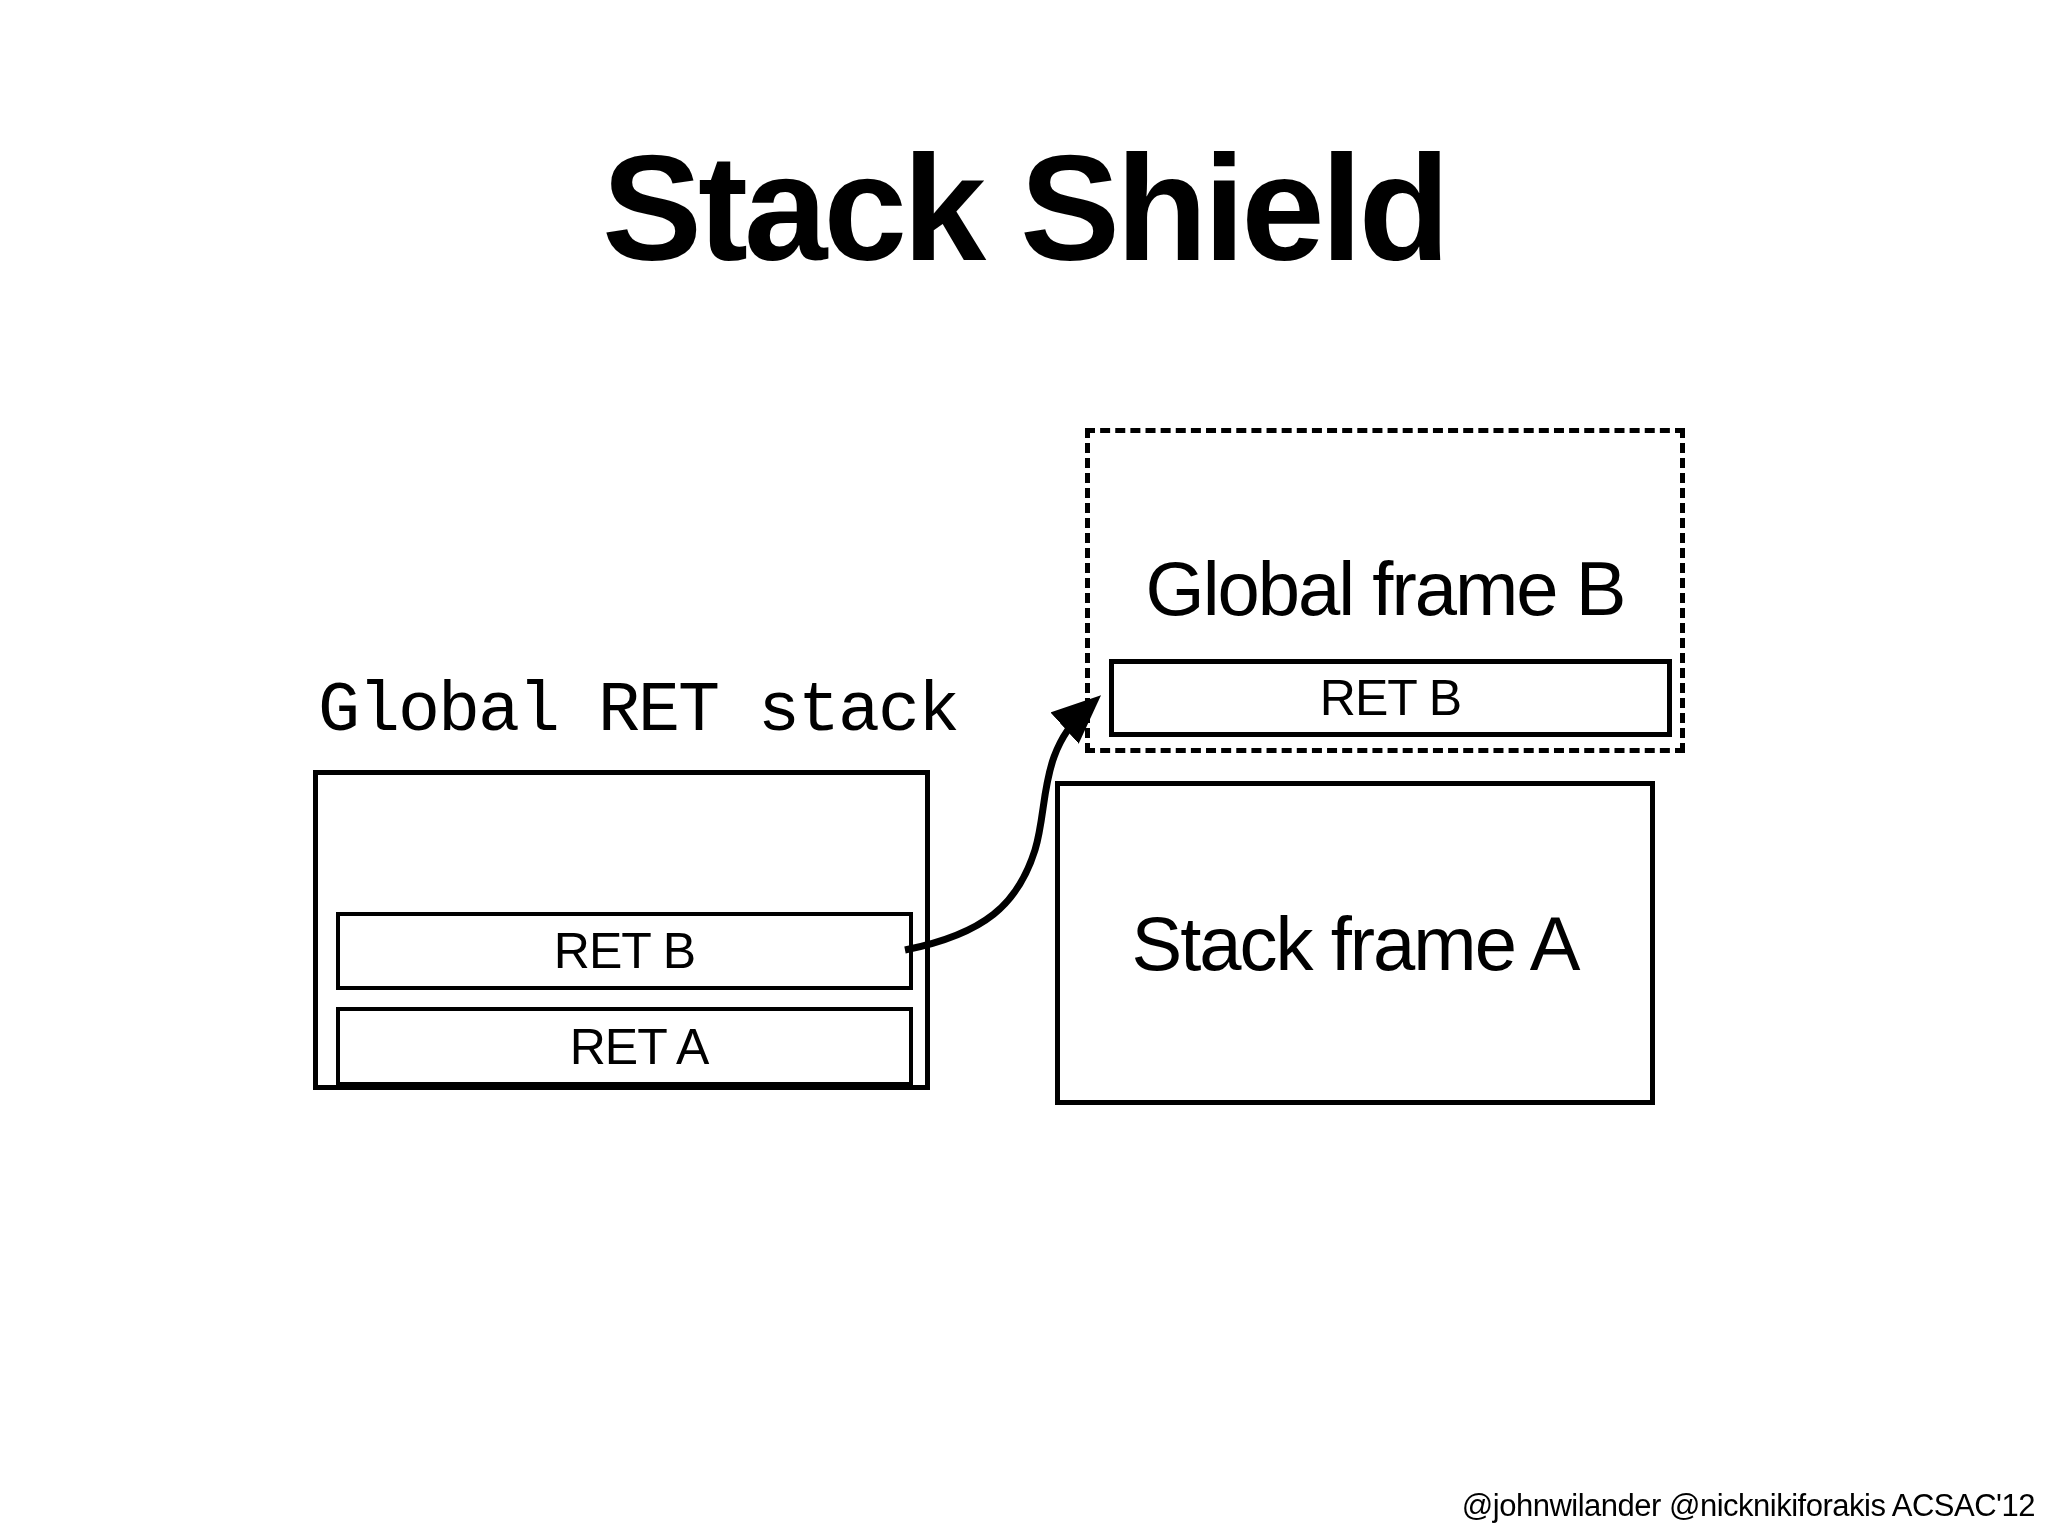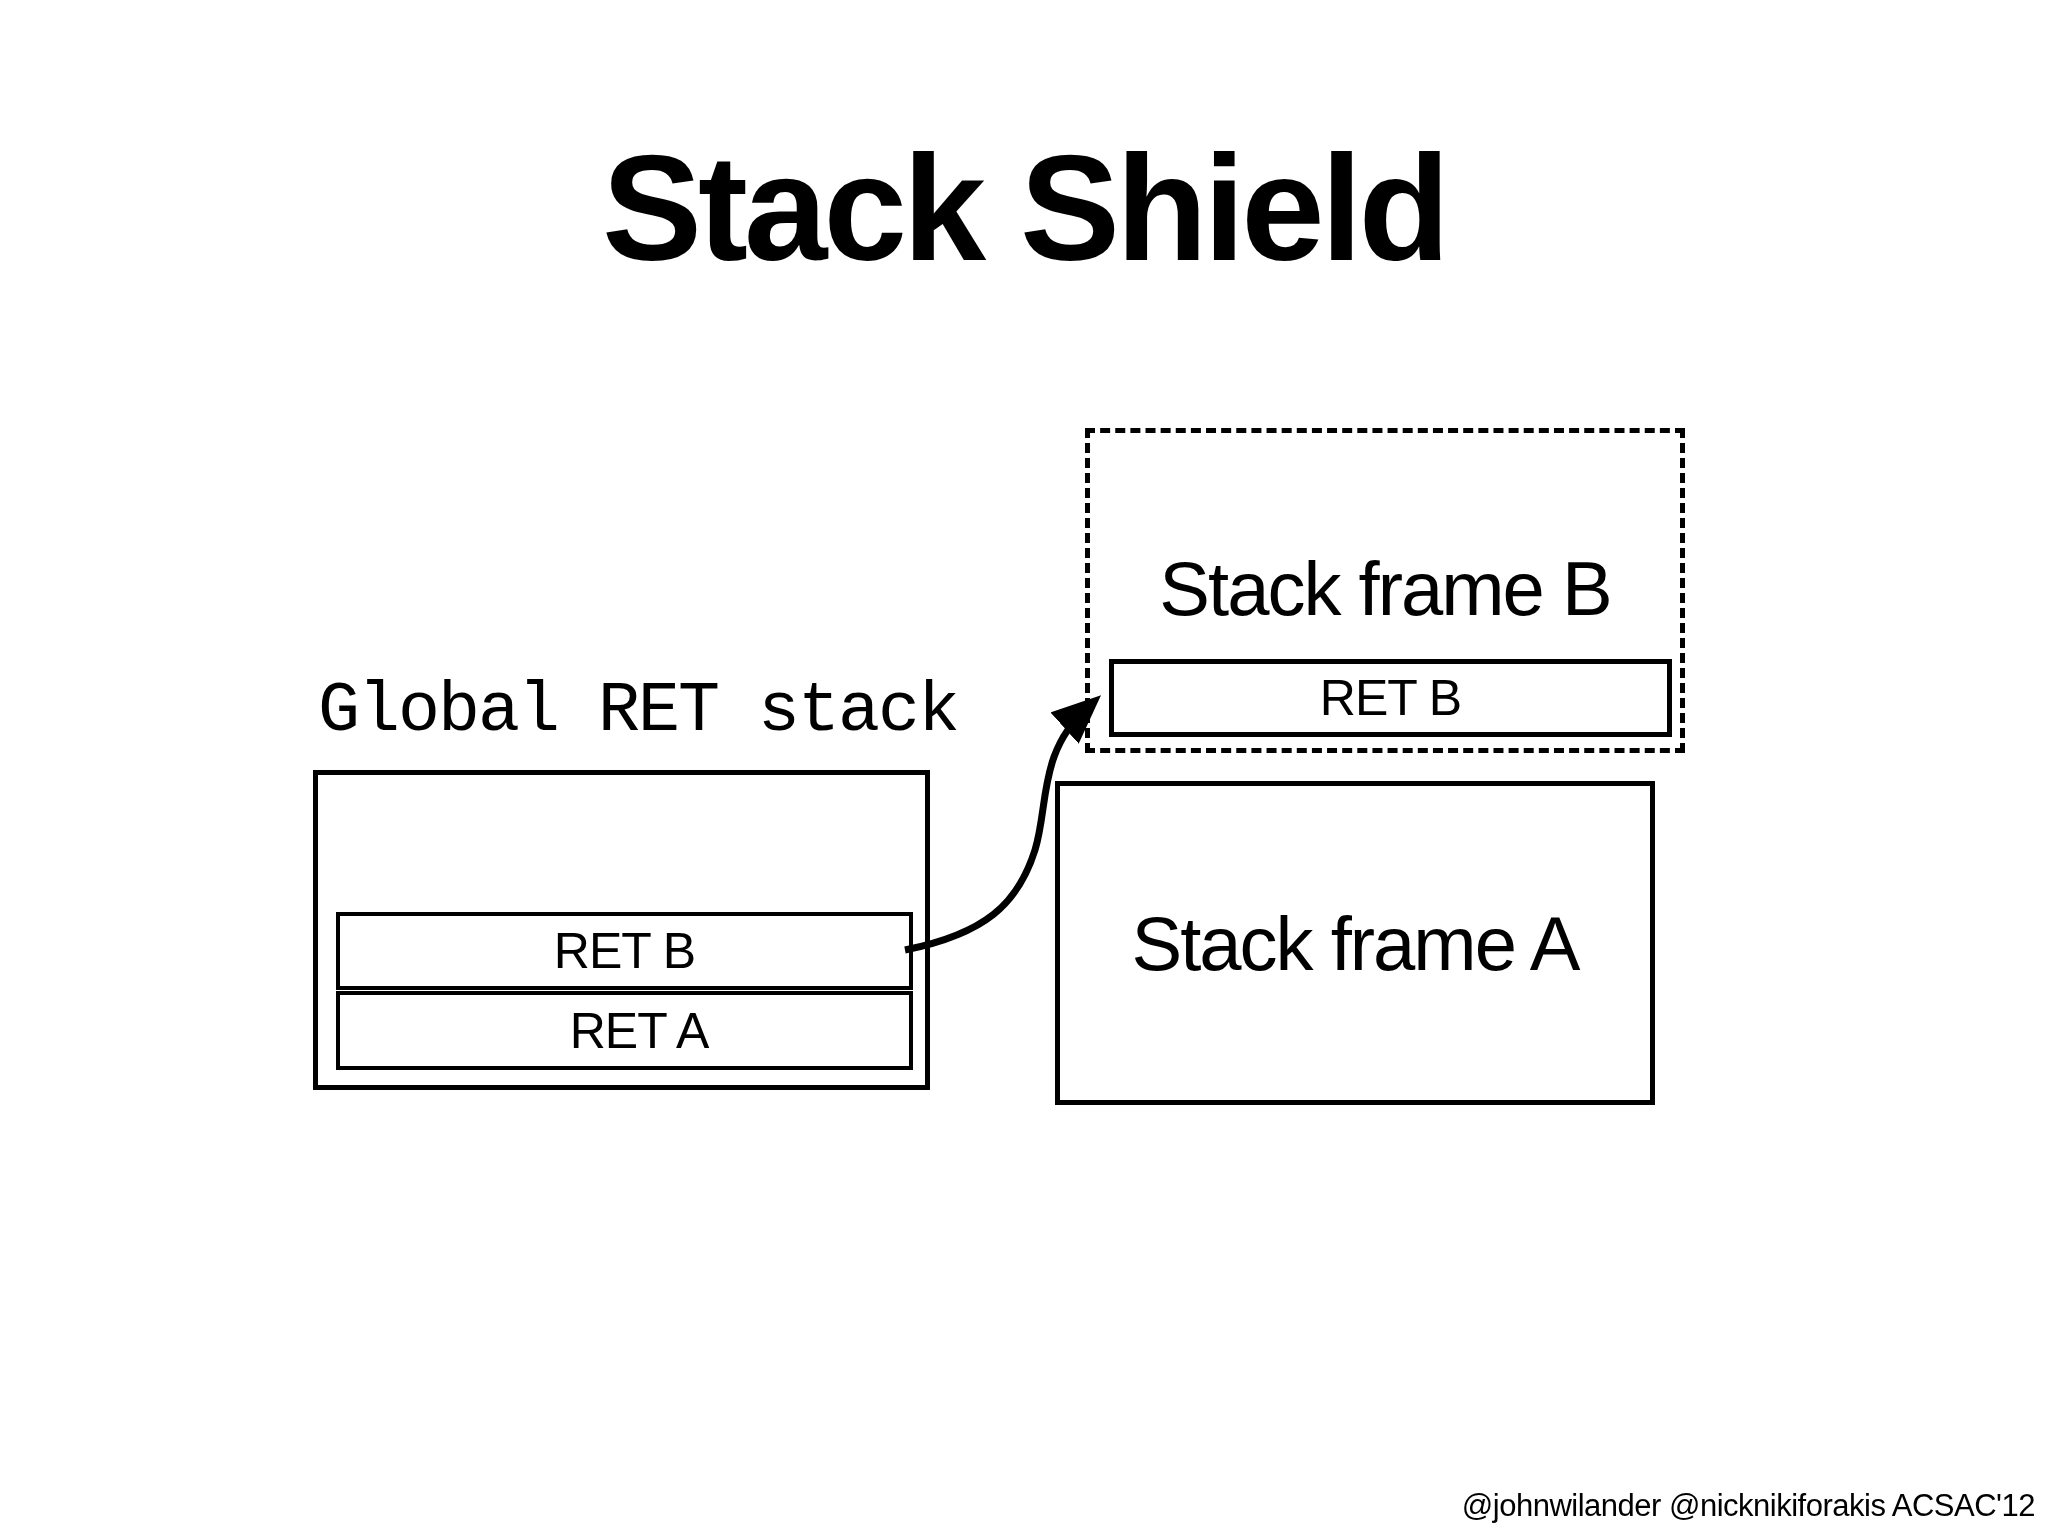--- a/index.html
+++ b/index.html
@@ -103,21 +103,21 @@
     height: 78px;
     border: 4px solid #000;
     background: #fff;
     display: flex;
     align-items: center;
     justify-content: center;
     font-size: 50px;
     letter-spacing: -1px;
   }
   .grs-entry.entry-ret-b { top: 137px; }
-  .grs-entry.entry-ret-a { top: 216px; height: 79px; padding-left: 29px; }
+  .grs-entry.entry-ret-a { top: 232px; height: 79px; padding-left: 29px; }
   
   .arrow-svg {
     position: absolute;
     left: 890px;
     top: 672px;
     width: 240px;
     height: 300px;
     overflow: visible;
   }
   
@@ -131,21 +131,21 @@
   }
 </style>
 </head>
 <body>
 
 <div class="slide">
 
   <div class="title">Stack Shield</div>
 
   <div class="frame-b">
-    <div class="frame-b-label">Stack frame B</div>
+    <div class="frame-b-label">Global frame B</div>
     <div class="frame-b-ret">
       <span>RET B</span>
     </div>
   </div>
 
   <div class="frame-a">
     <span>Stack frame A</span>
   </div>
 
   <div class="grs-label">Global RET stack</div>

